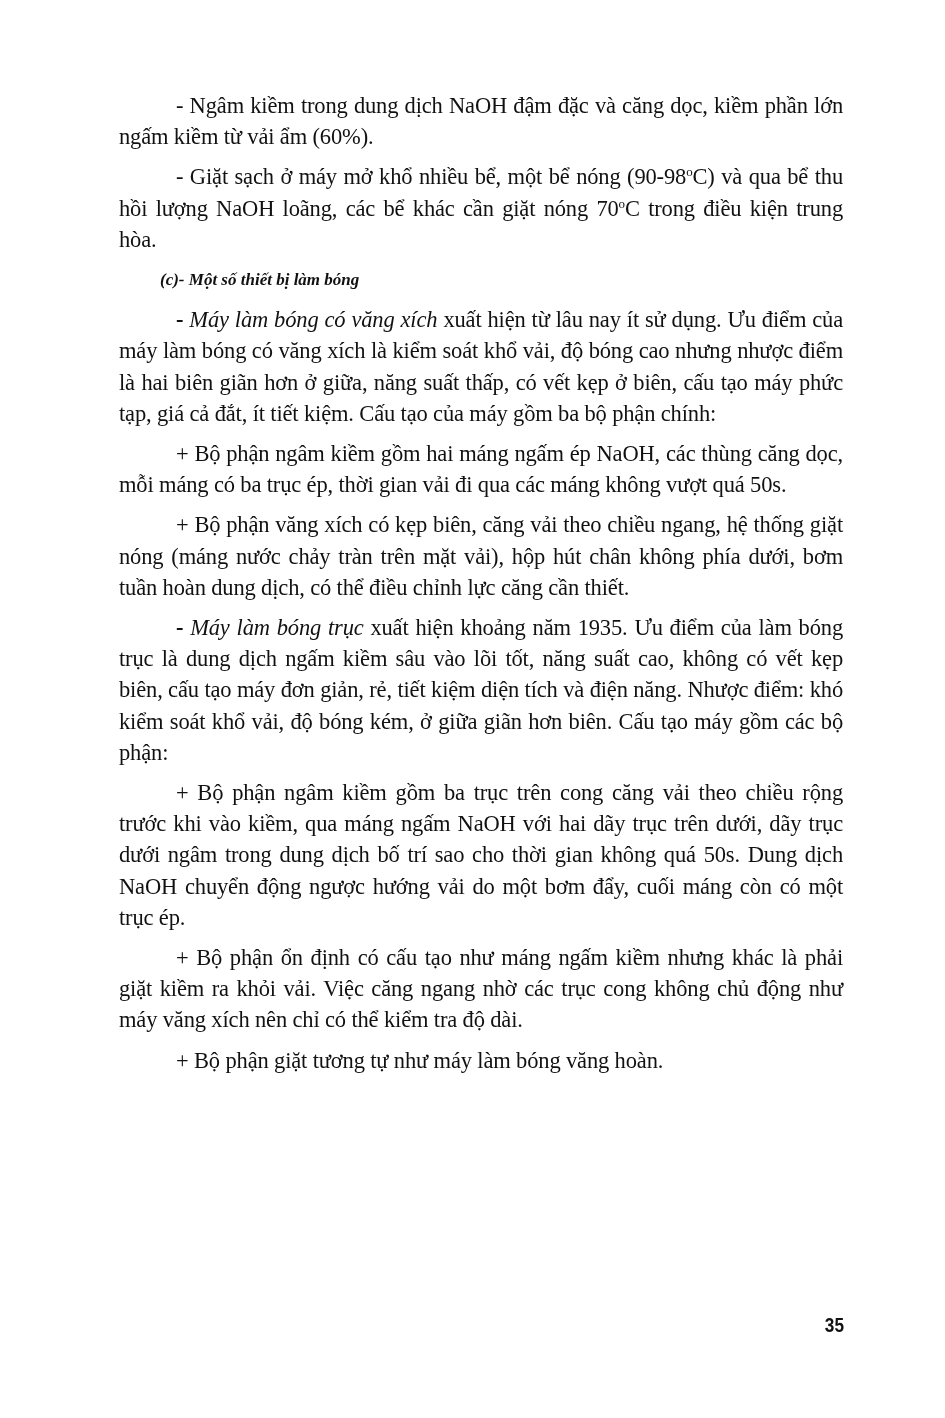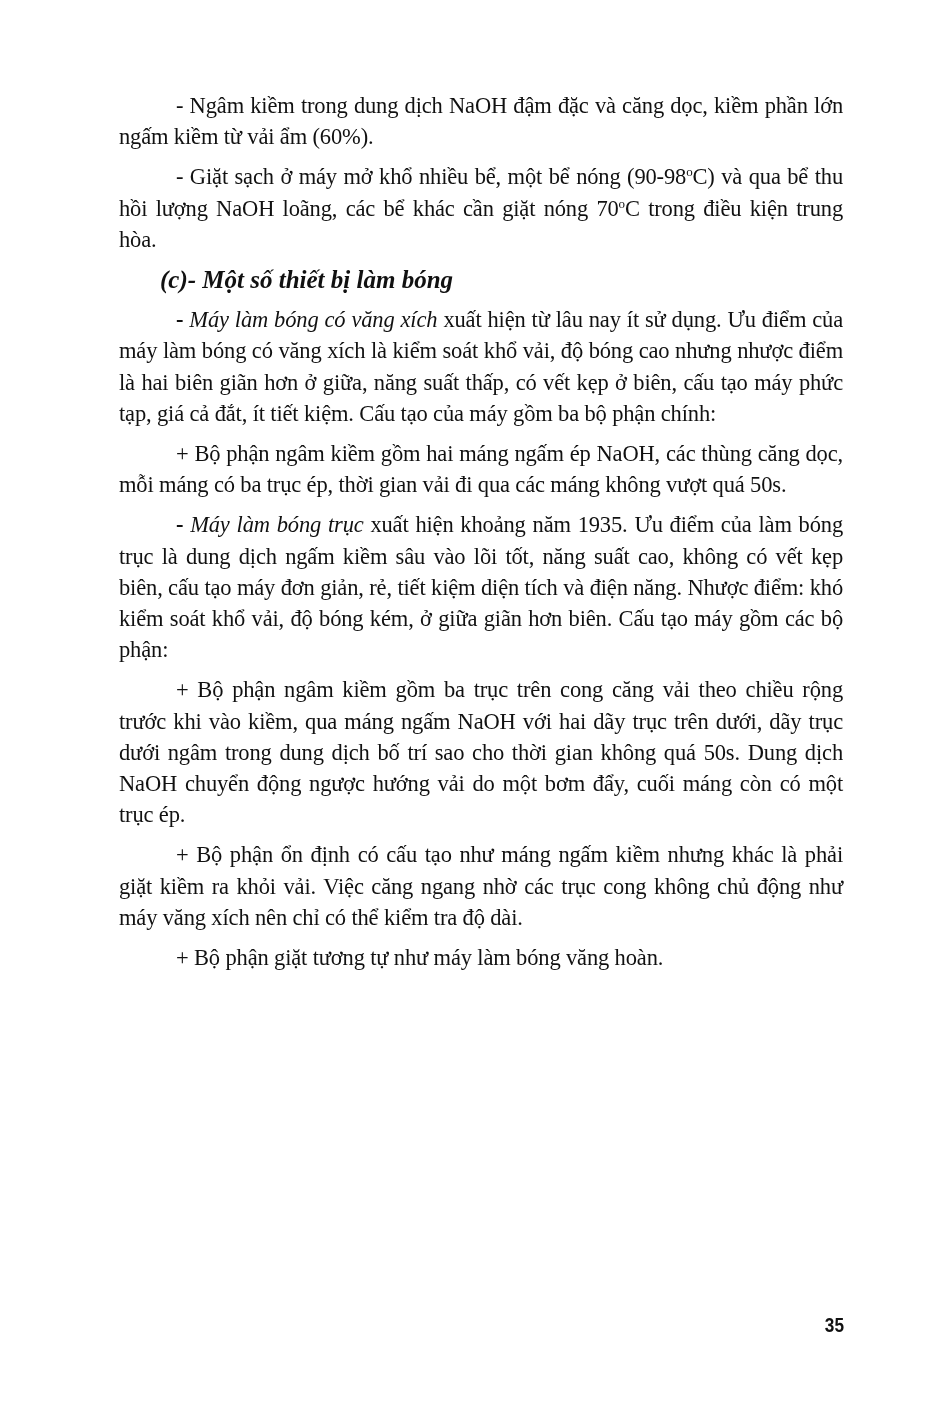--- a/index.html
+++ b/index.html
@@ -23,21 +23,21 @@
     }
     .para {
       font-size: 22.5px;
       line-height: 31.2px;
       text-align: justify;
       text-indent: 57px;
       margin: 0 0 9px 16px;
       letter-spacing: -0.15px;
     }
     .heading {
-      font-size: 25px;
+      font-size: 17px;
       line-height: 31.2px;
       text-indent: 57px;
       margin: 0 0 9px 0;
       font-weight: bold;
       font-style: italic;
     }
     .lead-italic {
       font-style: italic;
     }
     .dash {
@@ -72,20 +72,21 @@
   <p class="para">
     <span>- Giặt sạch ở máy mở khổ nhiều bể, một bể nóng (90-98</span><sup>o</sup><span>C) và qua bể thu hồi lượng NaOH loãng, các bể khác cần giặt nóng 70</span><sup>o</sup><span>C trong điều kiện trung hòa.</span>
   </p>
 
   <p class="heading">(c)- Một số thiết bị làm bóng</p>
 
   <p class="para"><span class="dash">-</span><span class="lead-italic"> Máy làm bóng có văng xích</span><span> xuất hiện từ lâu nay ít sử dụng. Ưu điểm của máy làm bóng có văng xích là kiểm soát khổ vải, độ bóng cao nhưng nhược điểm là hai biên giãn hơn ở giữa, năng suất thấp, có vết kẹp ở biên, cấu tạo máy phức tạp, giá cả đắt, ít tiết kiệm. Cấu tạo của máy gồm ba bộ phận chính:</span></p>
 
   <p class="para">+ Bộ phận ngâm kiềm gồm hai máng ngấm ép NaOH, các thùng căng dọc, mỗi máng có ba trục ép, thời gian vải đi qua các máng không vượt quá 50s.</p>
 
+  <p class="para">+ Bộ phận văng xích có kẹp biên, căng vải theo chiều ngang, hệ thống giặt nóng (máng nước chảy tràn trên mặt vải), hộp hút chân không phía dưới, bơm tuần hoàn dung dịch, có thể điều chỉnh lực căng cần thiết.</p>
 
 
   <p class="para"><span class="dash">-</span><span class="lead-italic"> Máy làm bóng trục</span><span> xuất hiện khoảng năm 1935. Ưu điểm của làm bóng trục là dung dịch ngấm kiềm sâu vào lõi tốt, năng suất cao, không có vết kẹp biên, cấu tạo máy đơn giản, rẻ, tiết kiệm diện tích và điện năng. Nhược điểm: khó kiểm soát khổ vải, độ bóng kém, ở giữa giãn hơn biên. Cấu tạo máy gồm các bộ phận:</span></p>
 
   <p class="para">+ Bộ phận ngâm kiềm gồm ba trục trên cong căng vải theo chiều rộng trước khi vào kiềm, qua máng ngấm NaOH với hai dãy trục trên dưới, dãy trục dưới ngâm trong dung dịch bố trí sao cho thời gian không quá 50s. Dung dịch NaOH chuyển động ngược hướng vải do một bơm đẩy, cuối máng còn có một trục ép.</p>
 
   <p class="para">+ Bộ phận ổn định có cấu tạo như máng ngấm kiềm nhưng khác là phải giặt kiềm ra khỏi vải. Việc căng ngang nhờ các trục cong không chủ động như máy văng xích nên chỉ có thể kiểm tra độ dài.</p>
 
   <p class="para">+ Bộ phận giặt tương tự như máy làm bóng văng hoàn.</p>
 

